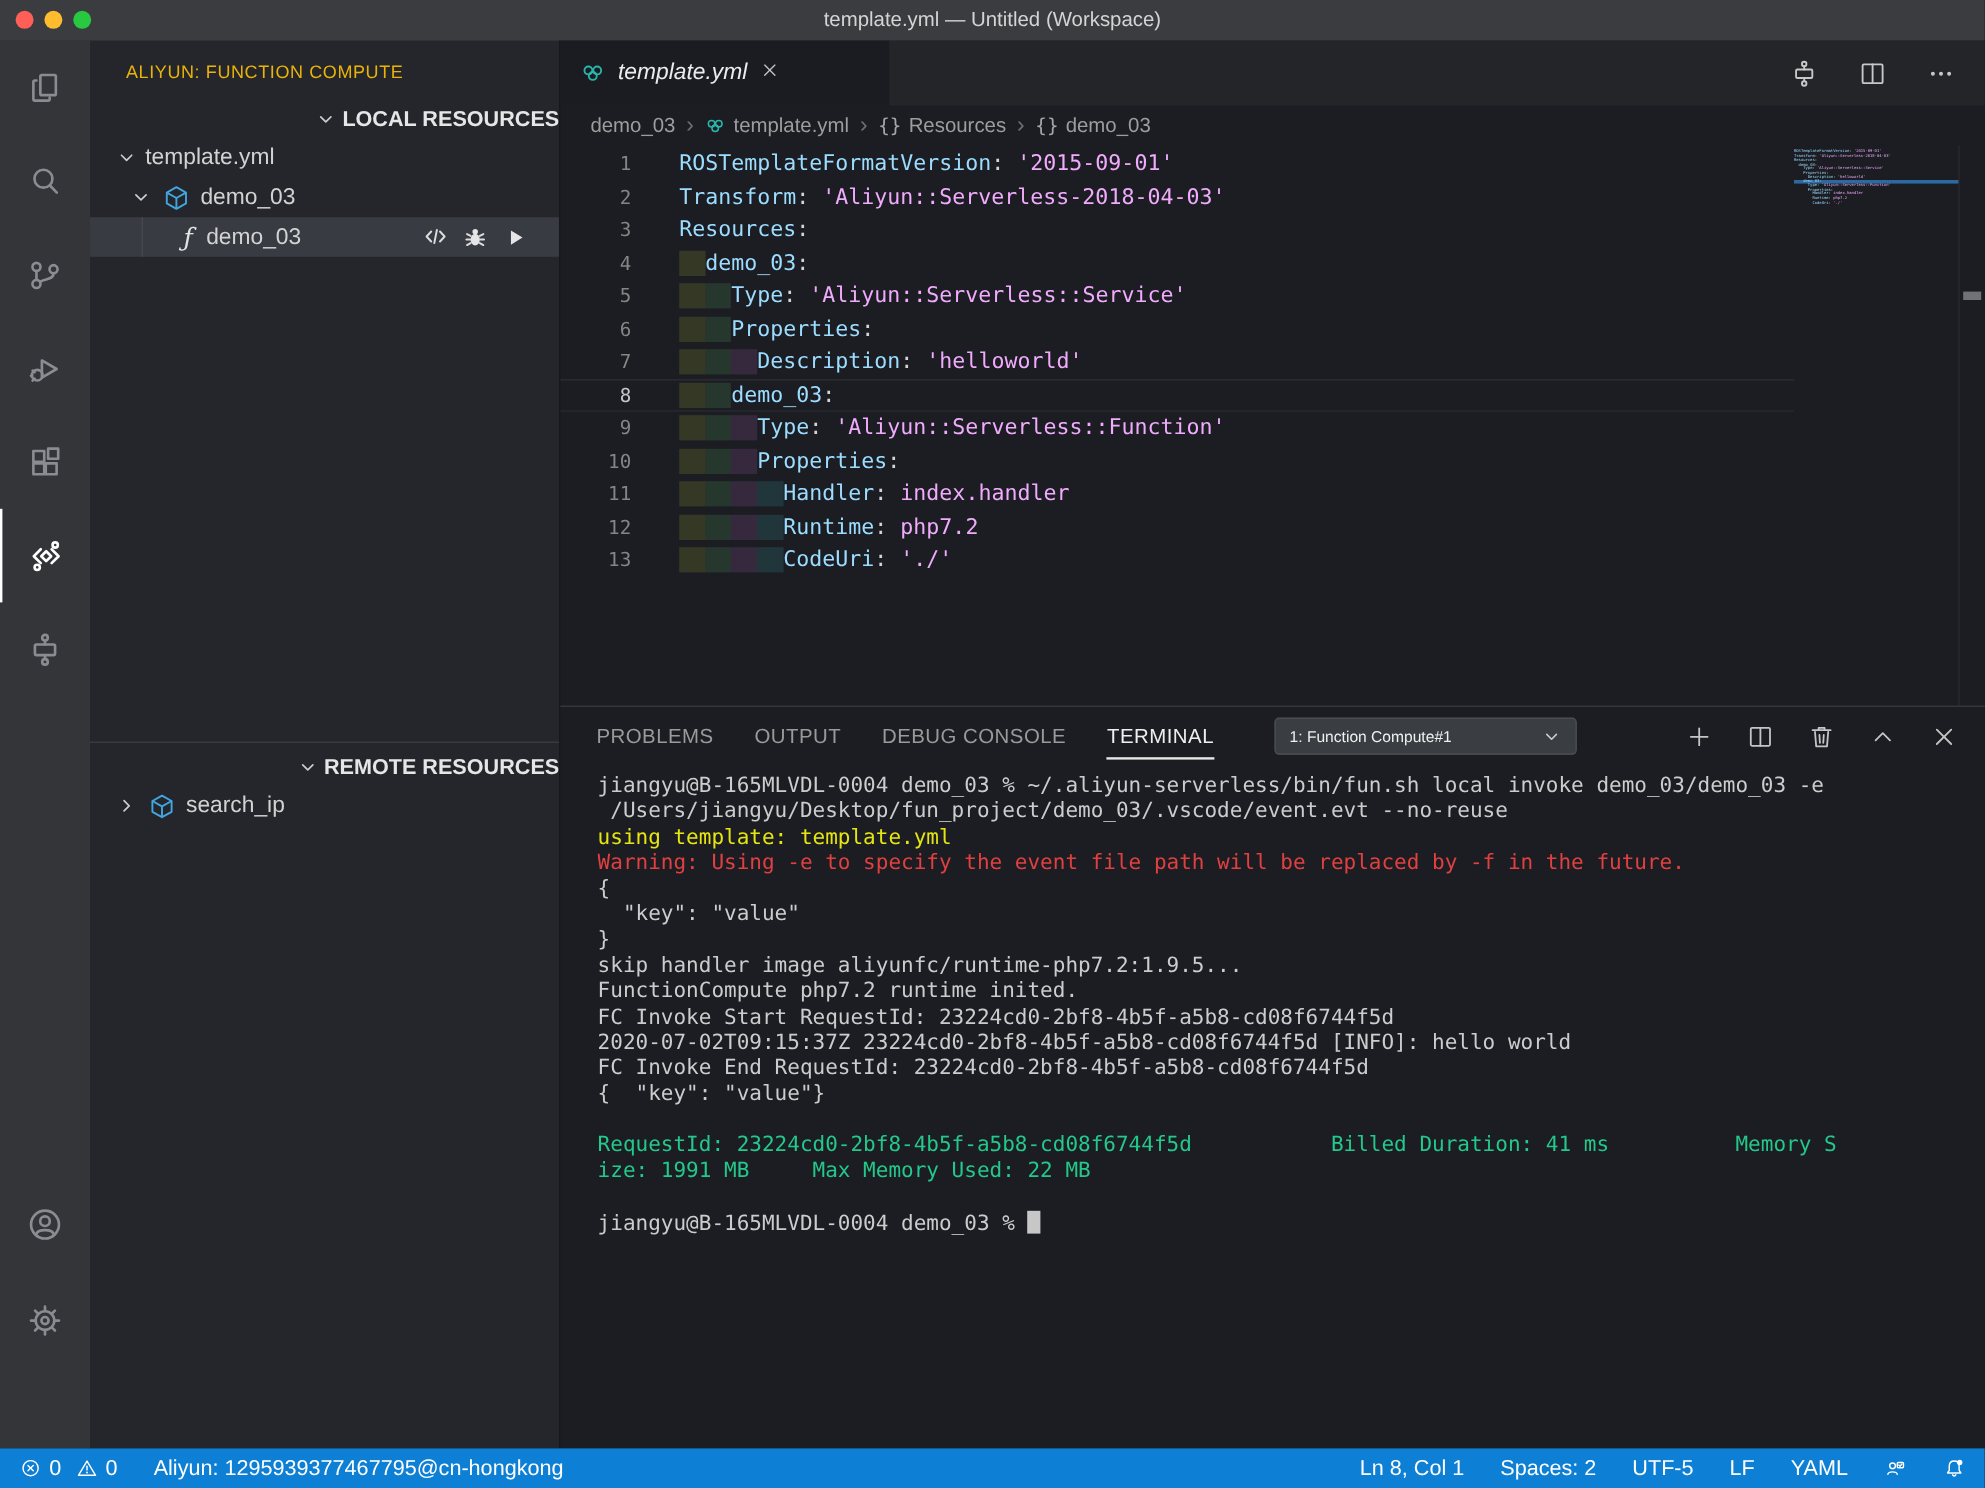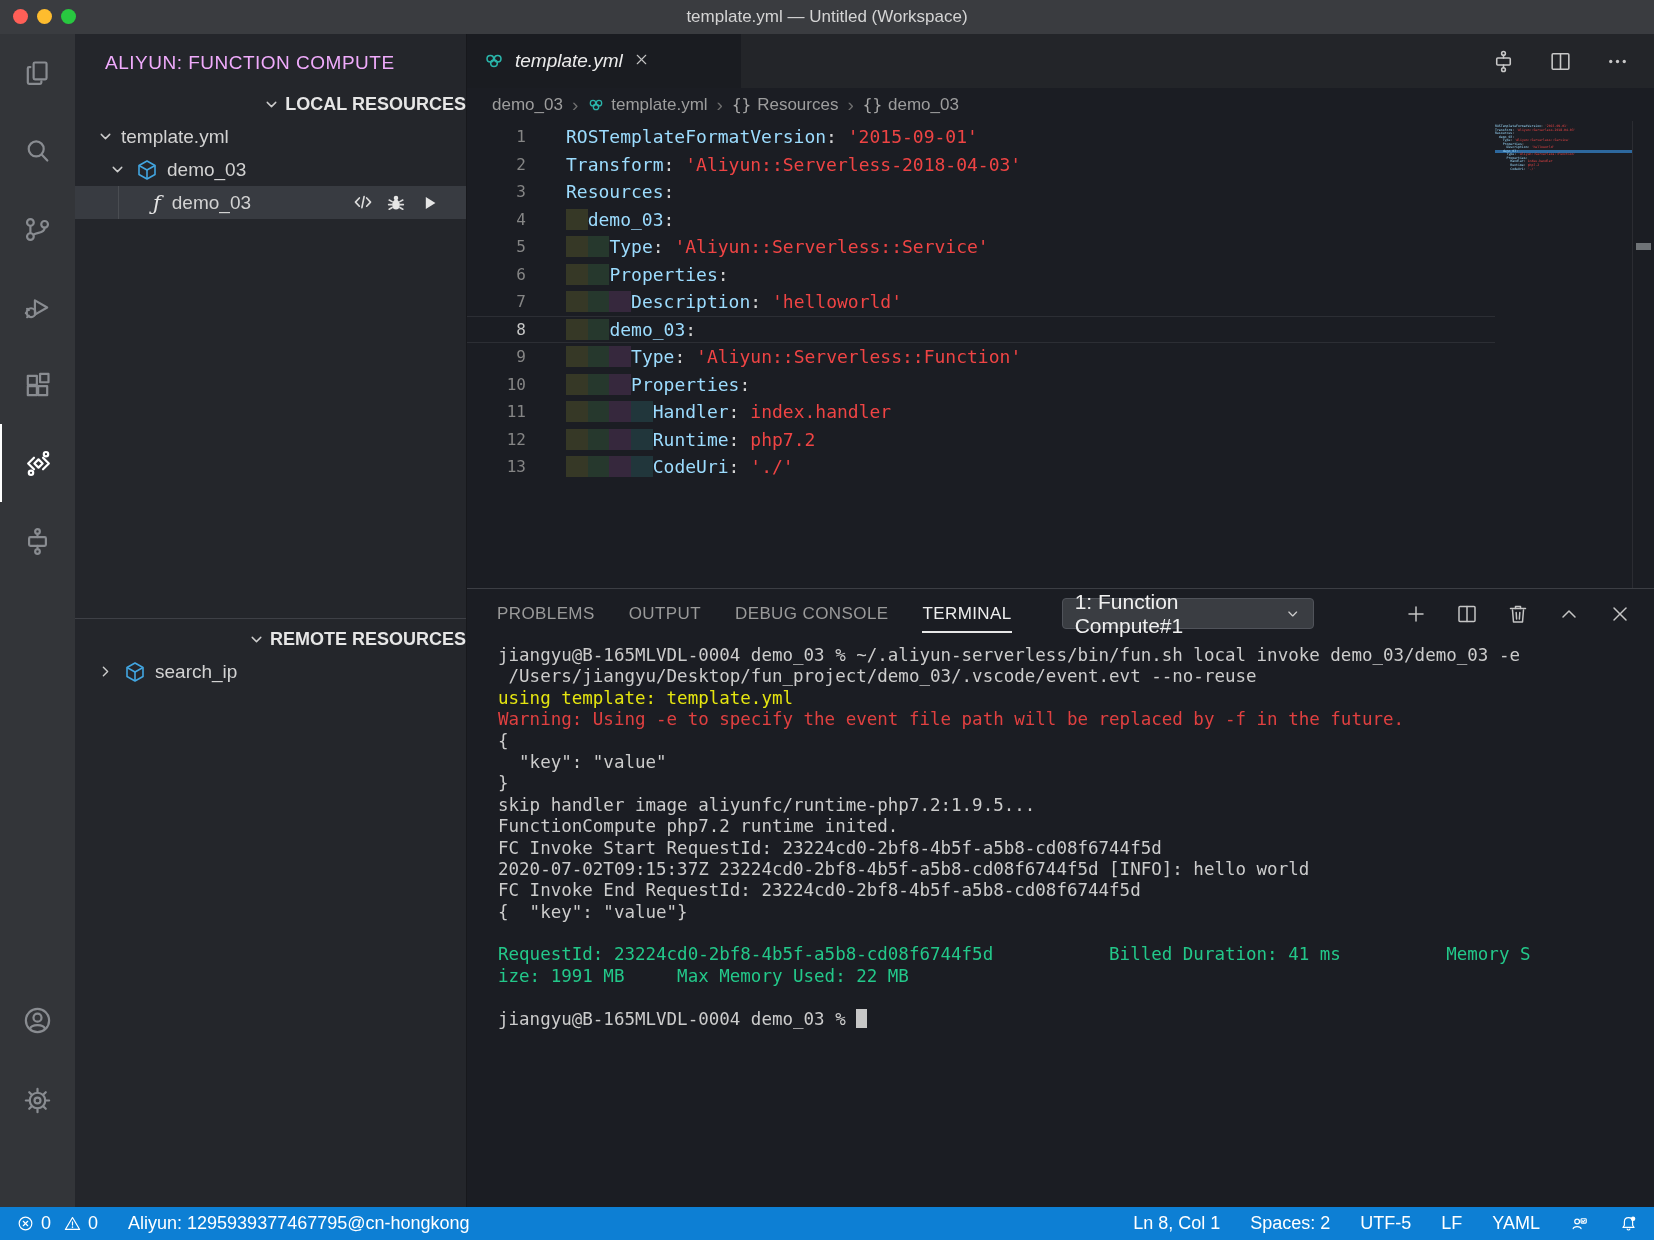--- a/index.html
+++ b/index.html
@@ -20,21 +20,21 @@
   .ab-item { height:78px; display:flex; align-items:center; justify-content:center; cursor:pointer; }
   .ab-item svg { width:31px; height:31px; }
   .ab-item .st { stroke:#898c91; stroke-width:1.7; fill:none; stroke-linecap:round; stroke-linejoin:round; }
   .ab-item.active { border-left:2px solid #ffffff; }
   .ab-item.active .st { stroke:#ffffff; }
   .ab-bottom { position:absolute; bottom:67px; left:0; width:75px; }
   .ab-bottom .ab-item { height:80px; }
 
   
   .sidebar { position:absolute; top:34px; left:75px; width:391px; bottom:33px; background:#24262b; }
-  .view-title { padding:18px 0 14px 30px; font-size:19px; color:#f0abfc; letter-spacing:.5px; }
+  .view-title { padding:18px 0 14px 30px; font-size:15px; color:#eab308; letter-spacing:.5px; }
   .section-header { height:32px; display:flex; align-items:center; padding-left:8px;
     font-size:18px; font-weight:bold; color:#e6e6e6; cursor:pointer;justify-content:flex-end; }
   .section-header svg, .tree-row svg.chev { width:17px; height:17px; flex:none; }
   .chev path { stroke:#cccccc; stroke-width:2; fill:none; stroke-linecap:round; stroke-linejoin:round; }
   .section-header .lbl { margin-left:5px; }
   .tree-row { height:33px; display:flex; align-items:center; font-size:19px; color:#d2d2d2; cursor:pointer; position:relative; }
   .tree-row .cube { width:24px; height:24px; margin-right:8px; flex:none; }
   .cube path { stroke:#42a5e0; stroke-width:1.6; fill:none; stroke-linejoin:round; }
   .tree-row.selected { background:#383b41; }
   .tree-row.selected::before { content:""; position:absolute; left:43px; top:0; bottom:0; width:1px; background:#4a4d52; }
@@ -64,21 +64,21 @@
   .crumb .ros-icon { width:18px; height:18px; }
   .braces { font-family:"DejaVu Sans Mono", monospace; color:#a6a6a6; font-size:16px; }
 
   .editor-body { position:absolute; top:87px; left:0; right:0; height:467px; }
   .code { position:absolute; top:2px; left:0; right:159px; font:18px/27.5px "DejaVu Sans Mono", monospace; }
   .code-line { display:flex; height:27.5px; white-space:pre; }
   .code-line.current { box-shadow: inset 0 1px 0 rgba(255,255,255,.08), inset 0 -1px 0 rgba(255,255,255,.08); }
   .ln-num { width:59px; text-align:right; color:#858585; font-size:16px; line-height:27.5px; flex:none; }
   .code-line.current .ln-num { color:#c6c6c6; }
   .ln-text { padding-left:40px; white-space:pre; }
-  .tok-k { color:#9cdcfe; } .tok-p { color:#d4d4d4; } .tok-s { color:#ef4444; }
+  .tok-k { color:#9cdcfe; } .tok-p { color:#d4d4d4; } .tok-s { color:#f0abfc; }
   .ind { white-space:pre; }
   .ind-0 { background:rgba(255,255,64,.12); }
   .ind-1 { background:rgba(127,255,127,.12); }
   .ind-2 { background:rgba(255,127,255,.12); }
   .ind-3 { background:rgba(79,236,236,.12); }
 
   .minimap { position:absolute; top:4px; right:22px; width:137px;
     font:3.2px/3.55px "DejaVu Sans Mono", monospace; cursor:pointer; }
   .mm-line { white-space:pre; height:3.55px; }
   .mm-line.current { background:#2d689e; }
@@ -86,21 +86,21 @@
   .cursor-mark { position:absolute; top:122px; left:3px; right:3px; height:7px; background:#6f7377; }
 
   
   .panel { position:absolute; top:554px; left:0; right:0; bottom:0; border-top:1px solid #3c3e44; background:#1b1d23; }
   .panel-header { height:49px; display:flex; align-items:center; padding-left:30px; }
   .panel-tab { margin-right:34px; font-size:17px; color:#9a9a9a; letter-spacing:.4px; cursor:pointer; position:relative; }
   .panel-tab.active { color:#eeeeee; }
   .panel-tab.active::after { content:""; position:absolute; left:0; right:0; bottom:-9px; height:2px; background:#e7e7e7; }
   .term-select { margin-left:16px; width:252px; height:31px; background:#3a3d42; border:1px solid #50535a;
     border-radius:4px; display:flex; align-items:center; padding:0 12px; cursor:pointer; }
-  .term-select .sel-label { font-size:21px; color:#f0f0f0; }
+  .term-select .sel-label { font-size:13px; color:#f0f0f0; }
   .term-select svg { width:16px; height:16px; margin-left:auto; }
   .panel-actions { margin-left:auto; display:flex; align-items:center; gap:27px; padding-right:22px; }
   .panel-actions svg { width:24px; height:24px; cursor:pointer; }
   .panel-actions .st { stroke:#c5c5c5; stroke-width:1.5; fill:none; stroke-linecap:round; stroke-linejoin:round; }
 
   .terminal { position:absolute; top:49px; left:31px; right:8px; bottom:0; padding-top:7px;
     font:17.5px/21.4px "DejaVu Sans Mono", monospace; color:#cccccc; overflow:hidden; cursor:text; }
   .term-line { white-space:pre; height:21.4px; }
   .t-yellow { color:#e5e510; }
   .t-red { color:#e04040; }

